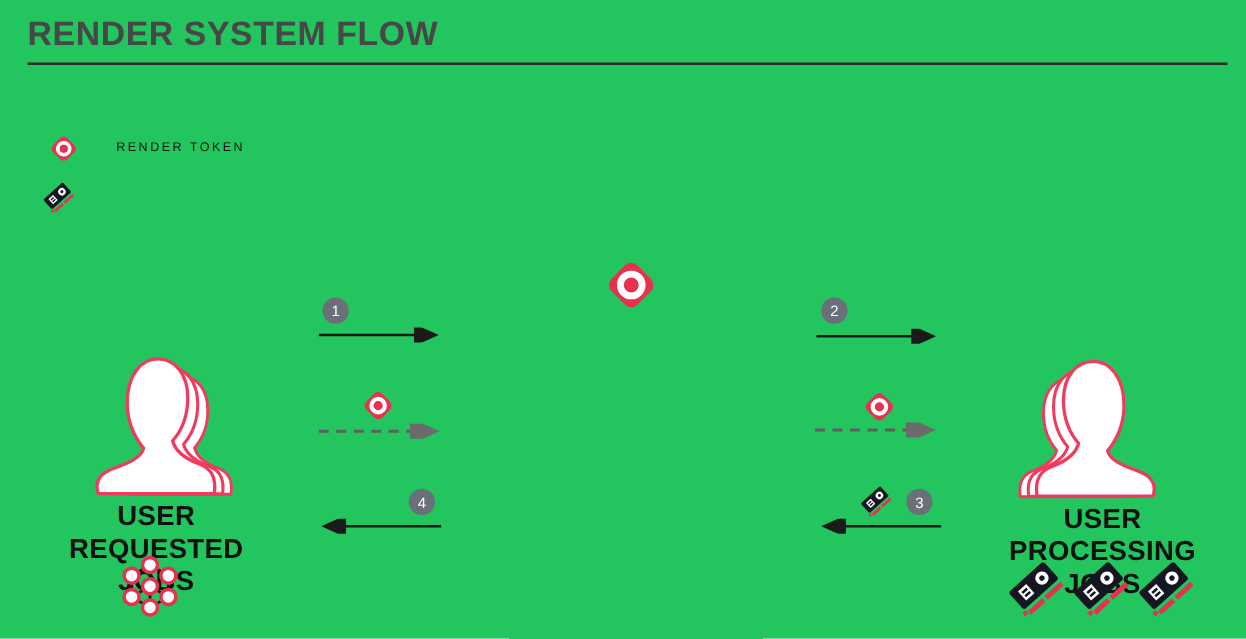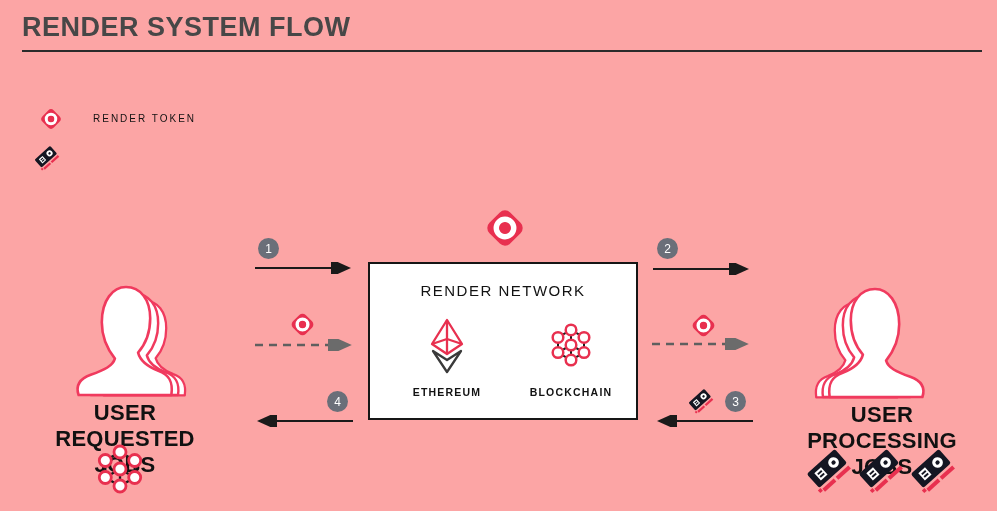--- a/index.html
+++ b/index.html
@@ -1,18 +1,18 @@
 <!DOCTYPE html>
 <html><head>
 <meta charset="utf-8">
 <style>
   * { margin: 0; padding: 0; box-sizing: border-box; }
   html,body { background:#ffffff; }
   body { font-family: "Liberation Sans", sans-serif; }
-  .canvas { position: relative; width: 997px; height: 511px; background:#fca5a5; overflow:hidden; }
+  .canvas { position: relative; width: 997px; height: 511px; background:#22c55e; overflow:hidden; }
 
   .abs { position:absolute; }
 
   .page-title {
     left:22px; top:12px;
     font-size:27px; font-weight:bold; letter-spacing:0.5px;
     color:#474747;
   }
   .title-rule { left:22px; top:50px; width:960px; height:2px; background:#2b2b2b; }
 
@@ -144,33 +144,20 @@
         <use href="#gpuIcon"></use>
       </svg>
   </div>
 
   <div class="abs" style="left:483px; top:206px;">
     <svg width="44" height="44" viewBox="0 0 48 48">
         <use href="#tokenIcon"></use>
       </svg>
   </div>
 
-  <div class="abs net-box">
-    <div class="net-title">RENDER NETWORK</div>
-
-    <svg class="abs" style="left:59px; top:54px;" width="36" height="56" viewBox="0 0 36 56">
-        <use href="#ethIcon"></use>
-      </svg>
-    <div class="node-label" style="left:17px;">ETHEREUM</div>
-
-    <svg class="abs" style="left:178px; top:58px;" width="46" height="46" viewBox="0 0 52 52">
-        <use href="#moleculeIcon"></use>
-      </svg>
-    <div class="node-label" style="left:141px;">BLOCKCHAIN</div>
-  </div>
 
   <svg class="abs" style="left:60px; top:281px;" width="132" height="116" viewBox="0 0 130 115">
       <use href="#personTrio"></use>
     </svg>
   <div class="abs actor-label" style="left:24px; top:400px; width:202px;">USER REQUESTED JOBS</div>
   <svg class="abs" style="left:94px; top:443px;" width="52" height="52" viewBox="0 0 52 52">
       <use href="#moleculeIcon"></use>
     </svg>
 
   <svg class="abs" style="left:809px; top:283px;" width="132" height="116" viewBox="0 0 130 115">

